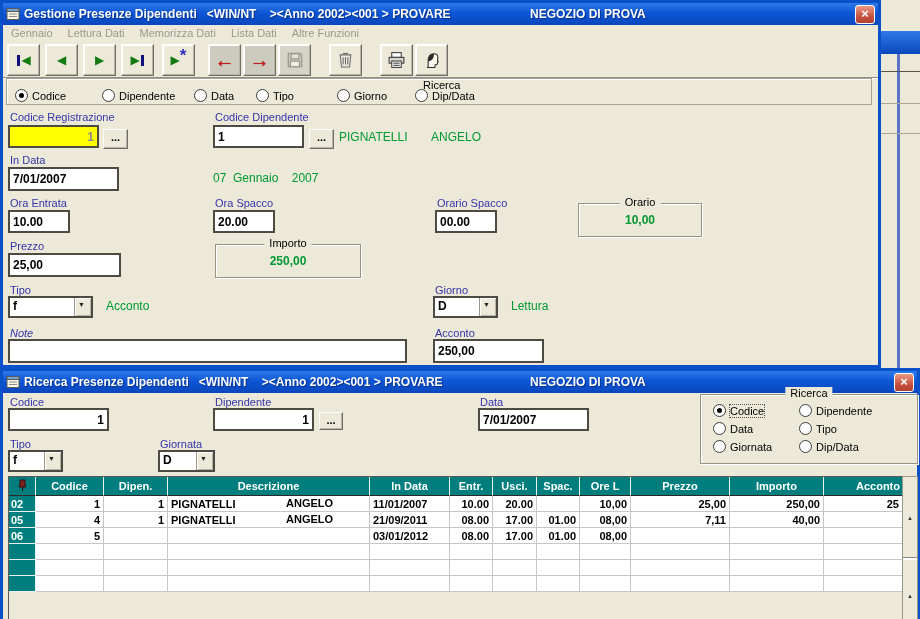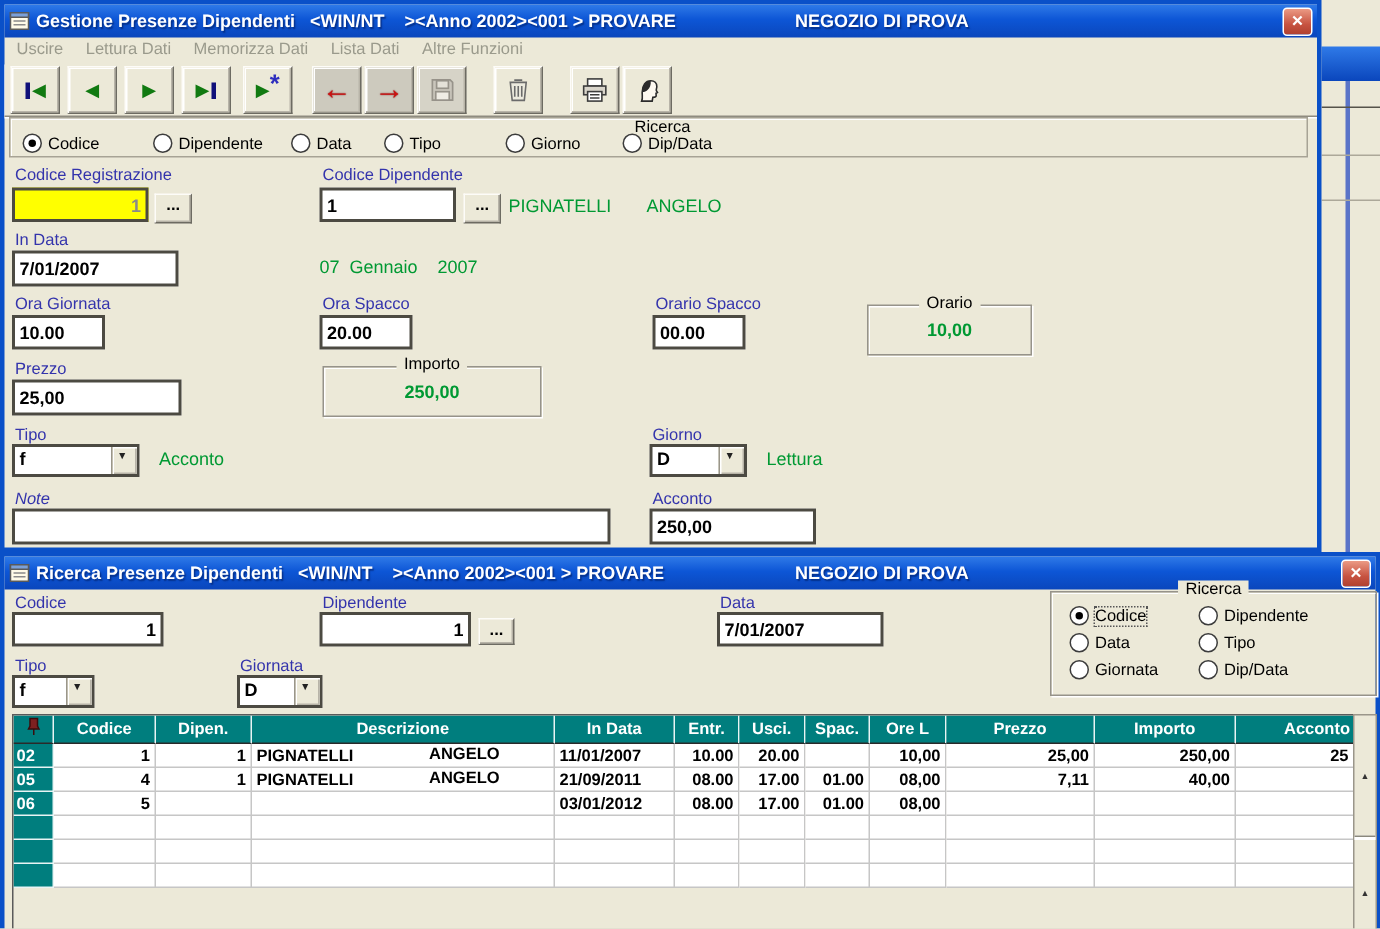--- a/index.html
+++ b/index.html
@@ -105,21 +105,21 @@
       <span class="win-icon" id="main-win-icon"><svg width="14" height="14" viewBox="0 0 14 14">
             <rect x="1" y="1.5" width="12" height="11" fill="#fffbe8" stroke="#5a5a5a"></rect>
             <rect x="1" y="1.5" width="12" height="3" fill="#7ba0d8" stroke="#5a5a5a"></rect>
             <line x1="3" y1="7" x2="11" y2="7" stroke="#8a8a8a"></line>
             <line x1="3" y1="9.5" x2="11" y2="9.5" stroke="#8a8a8a"></line>
           </svg></span>
       <span class="title-text">Gestione Presenze Dipendenti   &lt;WIN/NT    &gt;&lt;Anno 2002&gt;&lt;001 &gt; PROVARE</span>
       <span class="title-store">NEGOZIO DI PROVA</span>
       <span class="close-btn" id="main-close">×</span>
     </div>
-    <div class="menubar" id="main-menu"><span class="menu-item">Uscire</span><span class="menu-item">Lettura Dati</span><span class="menu-item">Memorizza Dati</span><span class="menu-item">Lista Dati</span><span class="menu-item">Altre Funzioni</span></div>
+    <div class="menubar" id="main-menu"><span class="menu-item">Gennaio</span><span class="menu-item">Lettura Dati</span><span class="menu-item">Memorizza Dati</span><span class="menu-item">Lista Dati</span><span class="menu-item">Altre Funzioni</span></div>
     <div class="toolbar" id="main-toolbar"><span class="tb-btn" style="margin-left: 0px;">
           <span class="nbar"></span>
           <span class="tri">◀</span>
         </span><span class="tb-btn" style="margin-left: 5px;">
           <span class="tri">◀</span>
         </span><span class="tb-btn" style="margin-left: 5px;">
           <span class="tri">▶</span>
         </span><span class="tb-btn" style="margin-left: 5px;">
           <span class="tri">▶</span>
           <span class="nbar"></span>
@@ -192,27 +192,27 @@
     <span class="label" style="left:212px;top:108px;">Codice Dipendente</span>
     <input class="tb-input" style="left: 210px; top: 122px; width: 91px; height: 23px;" value="1">
     <span class="browse-btn" style="left:306px;top:126px;">...</span>
     <span class="green" style="left:336px;top:127px;">PIGNATELLI</span>
     <span class="green" style="left:428px;top:127px;">ANGELO</span>
 
     <span class="label" style="left:7px;top:151px;">In Data</span>
     <input class="tb-input" style="left: 5px; top: 164px; width: 111px; height: 24px;" value="7/01/2007">
     <span class="green" style="left:210px;top:168px;">07  Gennaio    2007</span>
 
-    <span class="label" style="left:7px;top:194px;">Ora Giornata</span>
+    <span class="label" style="left:7px;top:194px;">Ora Entrata</span>
     <input class="tb-input" style="left: 5px; top: 207px; width: 62px; height: 23px;" value="10.00">
     <span class="label" style="left:212px;top:194px;">Ora Spacco</span>
     <input class="tb-input" style="left: 210px; top: 207px; width: 62px; height: 23px;" value="20.00">
     <span class="label" style="left:434px;top:194px;">Orario Spacco</span>
     <input class="tb-input" style="left: 432px; top: 207px; width: 62px; height: 23px;" value="00.00">
-    <div class="groupbox" style="left:575px;top:200px;width:110px;height:34px;">
+    <div class="groupbox" style="left:575px;top:200px;width:124px;height:34px;">
       <span class="gb-caption">Orario</span>
       <span class="green b" style="left:0;right:0;top:9px;text-align:center;">10,00</span>
     </div>
 
     <span class="label" style="left:7px;top:237px;">Prezzo</span>
     <input class="tb-input" style="left: 5px; top: 250px; width: 113px; height: 24px;" value="25,00">
     <div class="groupbox" style="left:212px;top:241px;width:146px;height:34px;">
       <span class="gb-caption">Importo</span>
       <span class="green b" style="left:0;right:0;top:9px;text-align:center;">250,00</span>
     </div>

